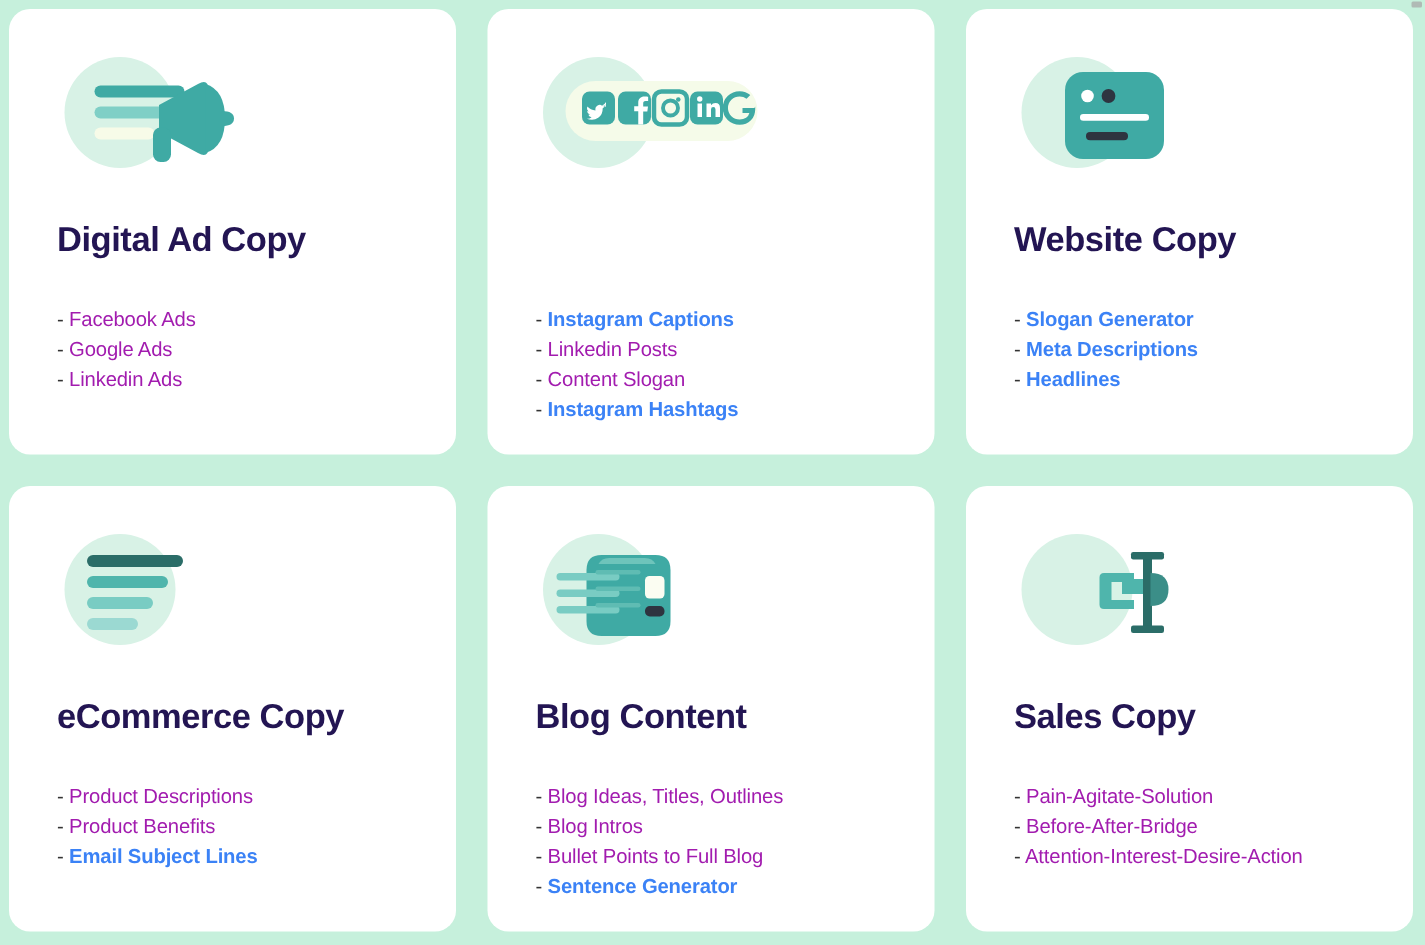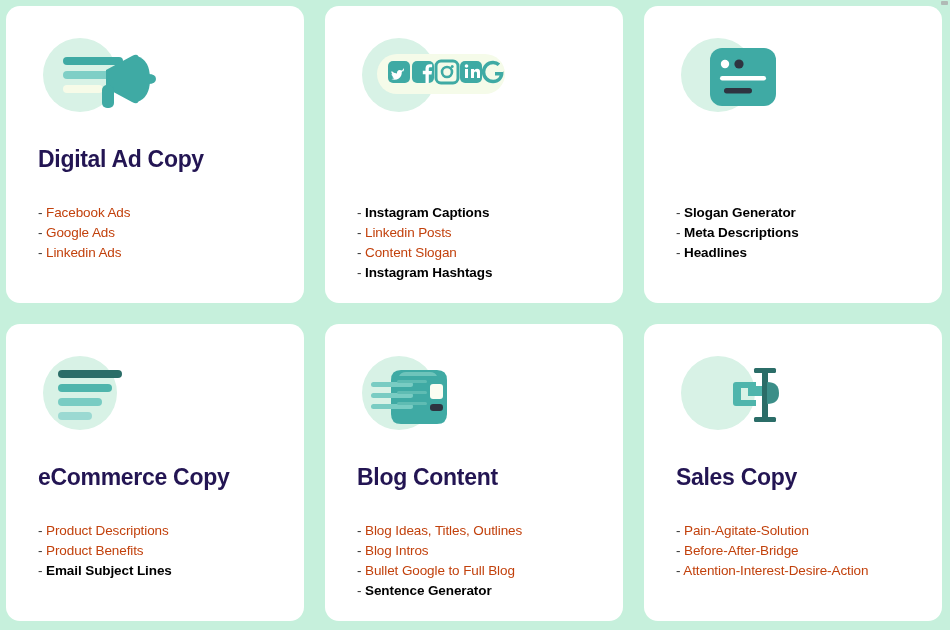--- a/index.html
+++ b/index.html
@@ -79,22 +79,22 @@
   }
   .items li {
     font-size: 13.5px;
     line-height: 20px;
     color: #333333;
     font-weight: 500;
     white-space: nowrap;
     letter-spacing: -0.1px;
   }
   .items li .dash { color: #333333; }
-  .items li.link .label { color: #000000; font-weight: 700; }
-  .items li .label { color: #c2410c; }
+  .items li.link .label { color: #3b82f6; font-weight: 700; }
+  .items li .label { color: #a21caf; }
 
   
   .scroll-nub {
     position: absolute;
     right: 2px;
     top: 1px;
     width: 7px;
     height: 4px;
     background: #a8a8a8;
     opacity: .75;
@@ -155,20 +155,21 @@
       <div class="icon-wrap">
         <div class="blob"></div>
         <svg class="glyph" viewBox="0 0 180 82" xmlns="http://www.w3.org/2000/svg">
           <rect x="36" y="12" width="66" height="58" rx="12" fill="#3faaa4"></rect>
           <circle cx="51" cy="28" r="4.2" fill="#ffffff"></circle>
           <circle cx="65" cy="28" r="4.6" fill="#2e3440"></circle>
           <rect x="46" y="40" width="46" height="4.5" rx="2.2" fill="#ffffff"></rect>
           <rect x="50" y="52" width="28" height="5.5" rx="2.7" fill="#2e3440"></rect>
         </svg>
       </div>
+      <div class="card-title">Website Copy</div>
       <ul class="items">
         <li class="link"><span class="dash">-</span> <span class="label">Slogan Generator</span></li>
         <li class="link"><span class="dash">-</span> <span class="label">Meta Descriptions</span></li>
         <li class="link"><span class="dash">-</span> <span class="label">Headlines</span></li>
       </ul>
     </div>
     <div class="card">
       <div class="icon-wrap">
         <div class="blob"></div>
         <svg class="glyph" viewBox="0 0 180 82" xmlns="http://www.w3.org/2000/svg">
@@ -198,21 +199,21 @@
           <rect x="42" y="37" width="30" height="3" rx="1.5" fill="#5fbcb3"></rect>
           <rect x="42" y="48" width="30" height="3" rx="1.5" fill="#5fbcb3"></rect>
           <rect x="75" y="30" width="13" height="15" rx="3" fill="#fbfdf2"></rect>
           <rect x="75" y="50" width="13" height="7" rx="3.2" fill="#2e3440"></rect>
         </svg>
       </div>
       <div class="card-title">Blog Content</div>
       <ul class="items">
         <li class=""><span class="dash">-</span> <span class="label">Blog Ideas, Titles, Outlines</span></li>
         <li class=""><span class="dash">-</span> <span class="label">Blog Intros</span></li>
-        <li class=""><span class="dash">-</span> <span class="label">Bullet Google to Full Blog</span></li>
+        <li class=""><span class="dash">-</span> <span class="label">Bullet Points to Full Blog</span></li>
         <li class="link"><span class="dash">-</span> <span class="label">Sentence Generator</span></li>
       </ul>
     </div>
     <div class="card">
       <div class="icon-wrap">
         <div class="blob"></div>
         <svg class="glyph" viewBox="0 0 180 82" xmlns="http://www.w3.org/2000/svg">
           <path d="M62 28 h20 v6 h-15 v12 h15 v6 h-20 q-3 0 -3 -3 v-18 q0 -3 3 -3 z" fill="#4fb5ac"></path>
           <rect x="74" y="32" width="18" height="10" fill="#4fb5ac"></rect>
           <rect x="88" y="14" width="6" height="54" rx="1" fill="#2b6d68"></rect>

